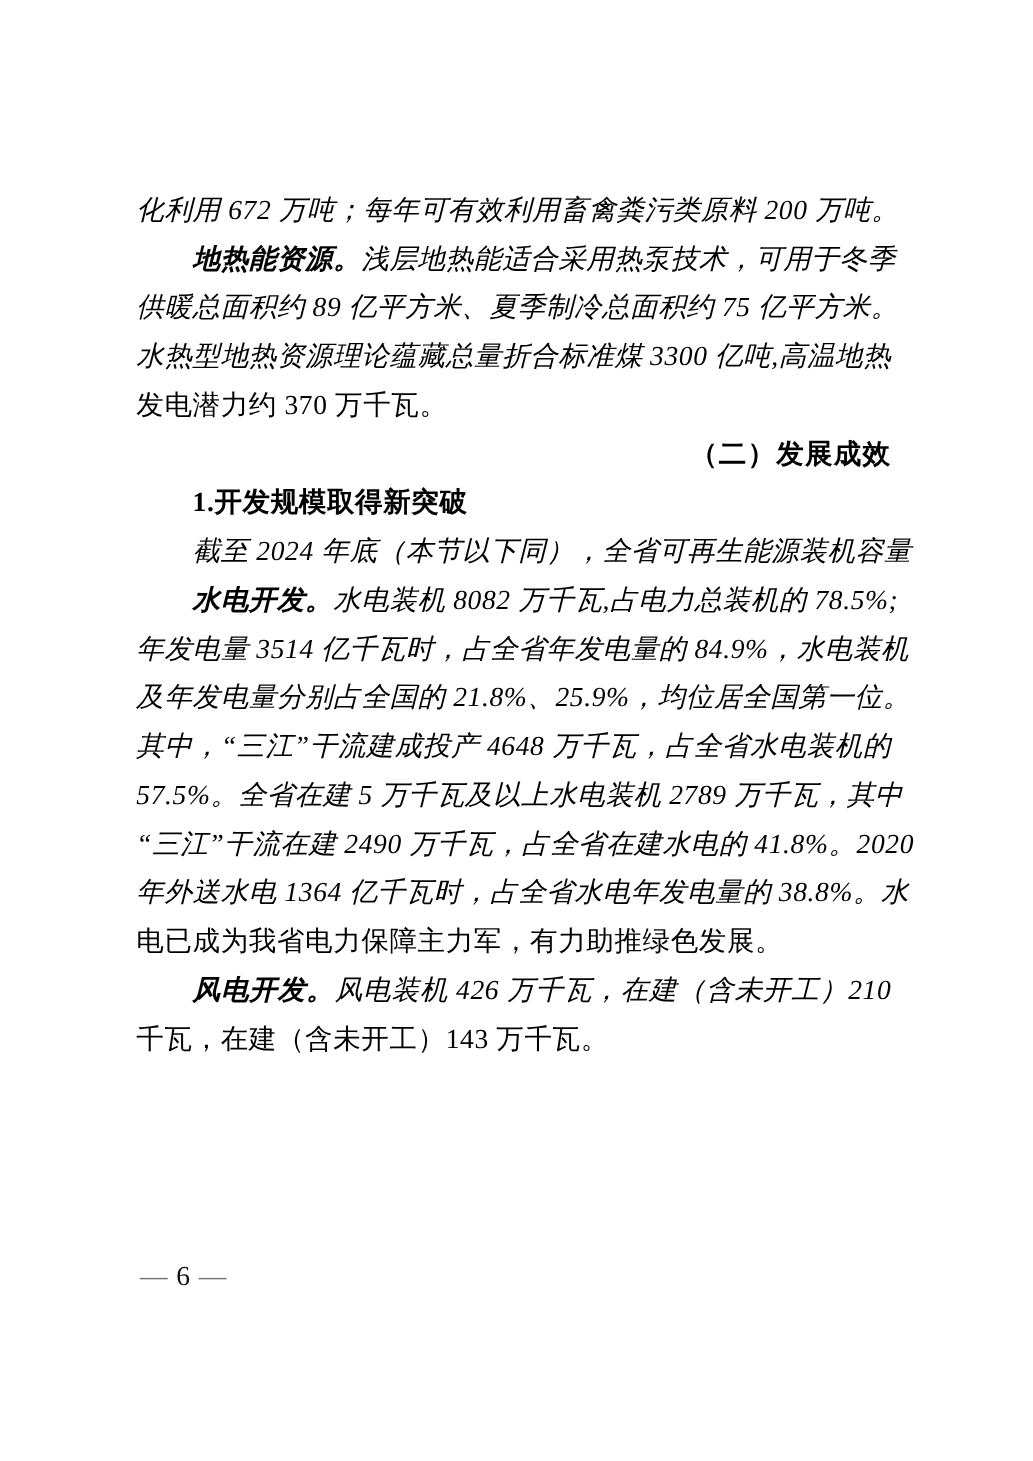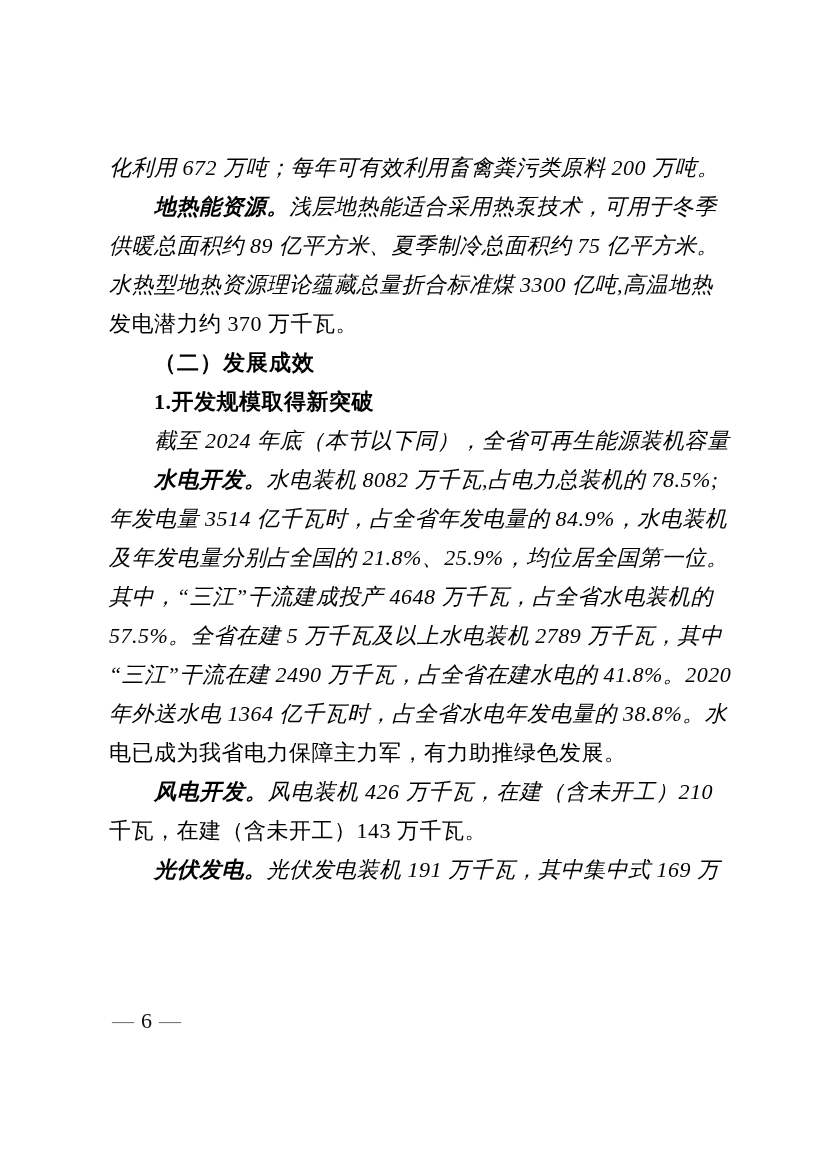--- a/index.html
+++ b/index.html
@@ -36,20 +36,21 @@
   }
   .indent {
     text-indent: 45px;
   }
   .lead {
     font-weight: bold;
   }
   .heading-kai {
     font-weight: bold;
     letter-spacing: 1px;
+    text-align: right;
   }
   .heading-bold {
     font-weight: bold;
   }
   .footer {
     position: absolute;
     left: 112px;
     top: 1008px;
     height: 26px;
     line-height: 26px;
@@ -78,16 +79,15 @@
   <div class="line justify indent"><b class="lead">水电开发。</b><span>水电装机 8082 万千瓦,占电力总装机的 78.5%;</span></div>
   <div class="line justify"><span>年发电量 3514 亿千瓦时，占全省年发电量的 84.9%，水电装机</span></div>
   <div class="line justify"><span>及年发电量分别占全国的 21.8%、25.9%，均位居全国第一位。</span></div>
   <div class="line justify"><span>其中，“三江”干流建成投产 4648 万千瓦，占全省水电装机的</span></div>
   <div class="line justify"><span>57.5%。全省在建 5 万千瓦及以上水电装机 2789 万千瓦，其中</span></div>
   <div class="line justify"><span>“三江”干流在建 2490 万千瓦，占全省在建水电的 41.8%。2020</span></div>
   <div class="line justify"><span>年外送水电 1364 亿千瓦时，占全省水电年发电量的 38.8%。水</span></div>
   <div class="line"><span>电已成为我省电力保障主力军，有力助推绿色发展。</span></div>
   <div class="line justify indent"><b class="lead">风电开发。</b><span>风电装机 426 万千瓦，在建（含未开工）210</span></div>
   <div class="line"><span>千瓦，在建（含未开工）143 万千瓦。</span></div>
-  <div class="line justify indent"><b class="lead">光伏发电。</b><span>光伏发电装机 191 万千瓦，其中集中式 169 万</span></div>
 </div>
 
 <div class="footer"><span class="dash">—</span><span class="num">6</span><span class="dash">—</span></div>
 
 </body></html>

